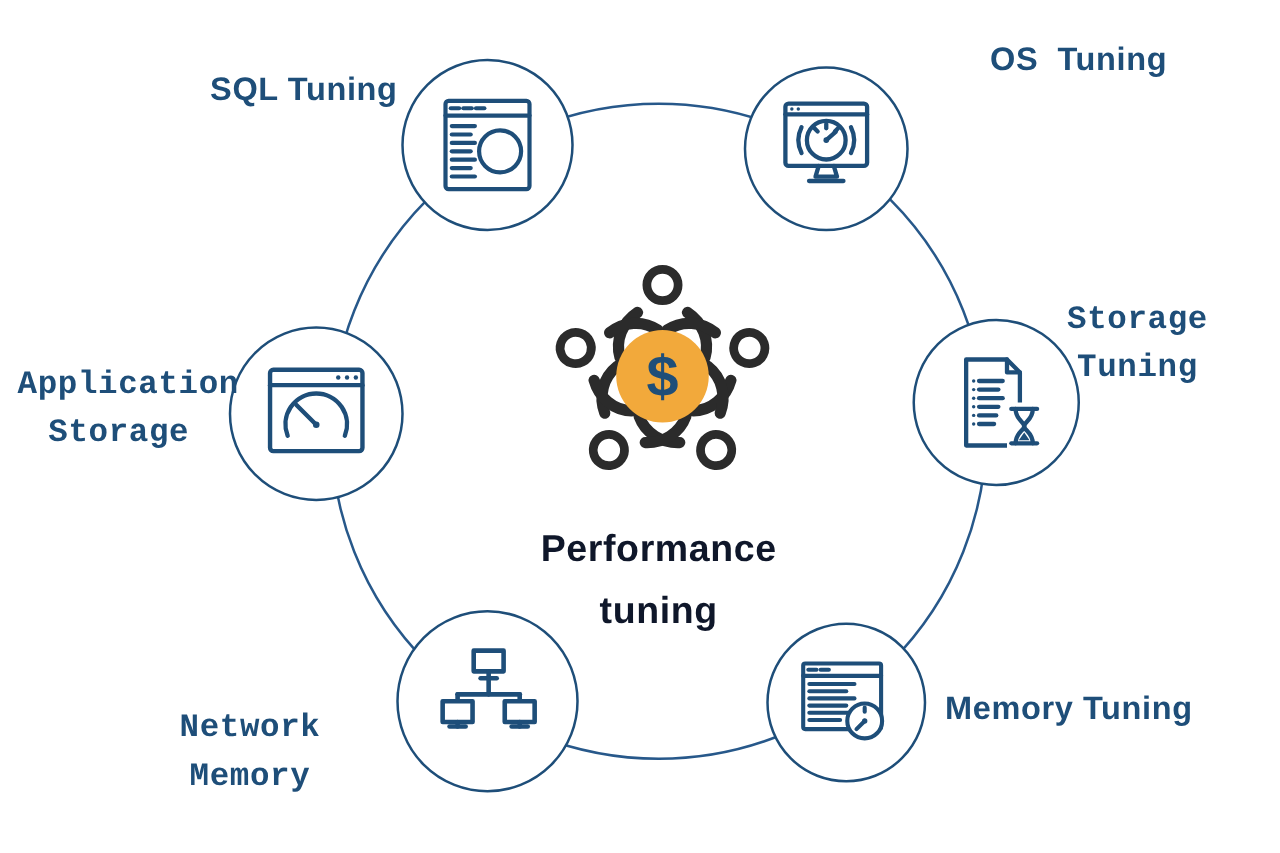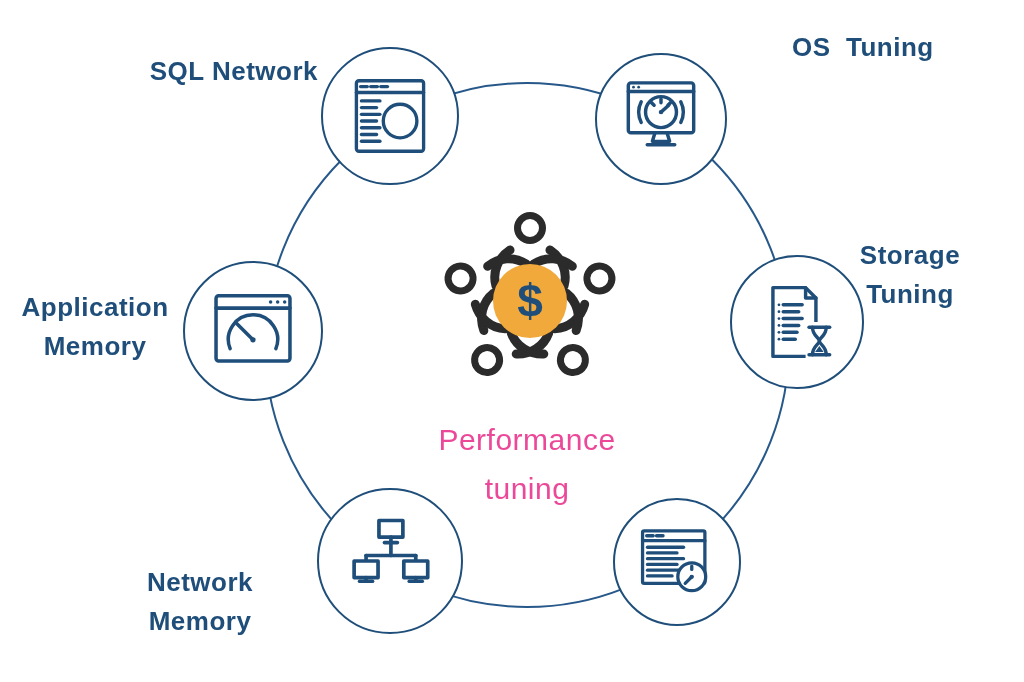--- a/index.html
+++ b/index.html
@@ -14,24 +14,24 @@
   .node{
     position:absolute;background:#ffffff;border:2.5px solid #1e4e79;border-radius:50%;
     box-sizing:border-box;display:flex;align-items:center;justify-content:center;z-index:2;
   }
   .node svg{display:block;}
   .lbl{
     position:absolute;color:#1e4e79;font-weight:bold;font-size:26px;line-height:1.5;
     white-space:pre-wrap;z-index:3;letter-spacing:.5px;
   }
   .lbl.right{text-align:right;}
-  .lbl.center{text-align:center;}
+  .lbl.center{text-align:center;font-family:Liberation Mono, monospace;}
   #center-title{
     position:absolute;left:377px;top:416px;width:300px;text-align:center;
-    color:#ec4899;font-weight:normal;font-size:30px;line-height:1.62;white-space:pre-wrap;
+    color:#0f172a;font-weight:bold;font-size:30px;line-height:1.62;white-space:pre-wrap;
     z-index:3;letter-spacing:.5px;
   }
   #center-icon{position:absolute;left:430px;top:194px;width:200px;height:206px;z-index:2;}
   .ico{stroke:#1e4e79;fill:none;stroke-width:4;stroke-linecap:round;stroke-linejoin:round;}
   .ico .fillnavy{fill:#1e4e79;stroke:none;}
   .ico .whitebg{fill:#ffffff;stroke:none;}
   .person{stroke:#2b2b2b;fill:none;stroke-linecap:round;}
 </style>
 </head>
 <body>
@@ -50,21 +50,21 @@
       <line x1="16" y1="32" x2="38" y2="32"></line>
       <line x1="16" y1="40" x2="34" y2="40"></line>
       <line x1="16" y1="48" x2="38" y2="48"></line>
       <line x1="16" y1="56" x2="34" y2="56"></line>
       <line x1="16" y1="64" x2="38" y2="64"></line>
       <line x1="16" y1="72" x2="34" y2="72"></line>
       <line x1="16" y1="80" x2="38" y2="80"></line>
       <circle cx="62" cy="56" r="20"></circle>
     </svg>
   </div>
-  <div class="lbl right" style="left:126px;top:52px;width:192px;">SQL Network</div>
+  <div class="lbl right" style="left:126px;top:52px;width:192px;">SQL Tuning</div>
 
   <div class="node" style="left:595px;top:53px;width:132px;height:132px;">
     <svg class="ico" width="86" height="86" viewBox="0 0 100 100">
       <rect x="12" y="8" width="76" height="58" rx="3"></rect>
       <line x1="12" y1="18" x2="88" y2="18"></line>
       <circle class="fillnavy" cx="18" cy="13" r="1.6"></circle>
       <circle class="fillnavy" cx="24" cy="13" r="1.6"></circle>
       <circle cx="50" cy="42" r="18"></circle>
       <line x1="50" y1="27" x2="50" y2="31"></line>
       <line x1="61" y1="31" x2="58" y2="34"></line>
@@ -117,20 +117,21 @@
       <line x1="14" y1="46" x2="58" y2="46"></line>
       <line x1="14" y1="53" x2="50" y2="53"></line>
       <line x1="14" y1="60" x2="58" y2="60"></line>
       <line x1="14" y1="67" x2="44" y2="67"></line>
       <circle cx="68" cy="68" r="17" fill="#ffffff"></circle>
       <line x1="68" y1="55" x2="68" y2="59"></line>
       <line x1="68" y1="68" x2="60" y2="76"></line>
       <circle class="fillnavy" cx="68" cy="68" r="2.6"></circle>
     </svg>
   </div>
+  <div class="lbl" style="left:756px;top:547px;width:240px;">Memory Tuning</div>
 
   <div class="node" style="left:317px;top:488px;width:146px;height:146px;">
     <svg class="ico" width="92" height="92" viewBox="0 0 100 100">
       <rect x="38" y="6" width="26" height="18" fill="#ffffff"></rect>
       <line x1="51" y1="24" x2="51" y2="30"></line>
       <line x1="44" y1="30" x2="58" y2="30"></line>
       <line x1="51" y1="30" x2="51" y2="44"></line>
       <line x1="24" y1="44" x2="78" y2="44"></line>
       <line x1="24" y1="44" x2="24" y2="50"></line>
       <line x1="78" y1="44" x2="78" y2="50"></line>
@@ -151,21 +152,21 @@
       <line x1="8" y1="24" x2="92" y2="24"></line>
       <circle class="fillnavy" cx="70" cy="17" r="2"></circle>
       <circle class="fillnavy" cx="78" cy="17" r="2"></circle>
       <circle class="fillnavy" cx="86" cy="17" r="2"></circle>
       <path d="M 24 70 A 28 28 0 1 1 76 70"></path>
       <line x1="50" y1="60" x2="32" y2="42"></line>
       <circle class="fillnavy" cx="50" cy="60" r="3"></circle>
     </svg>
   </div>
   <div class="lbl center" style="left:14px;top:288px;width:162px;">Application
-Memory</div>
+Storage</div>
 
   <svg id="center-icon" viewBox="0 0 200 206">
     <g class="person" transform="rotate(0 100 107)">
       <circle cx="100" cy="34" r="12.5" fill="#ffffff" stroke-width="7"></circle>
       <path d="M 80 56 C 68 64 62 78 66 92" stroke-width="9"></path>
       <path d="M 120 56 C 132 64 138 78 134 92" stroke-width="9"></path>
     </g>
     <g class="person" transform="rotate(72 100 107)">
       <circle cx="100" cy="34" r="12.5" fill="#ffffff" stroke-width="7"></circle>
       <path d="M 80 56 C 68 64 62 78 66 92" stroke-width="9"></path>

